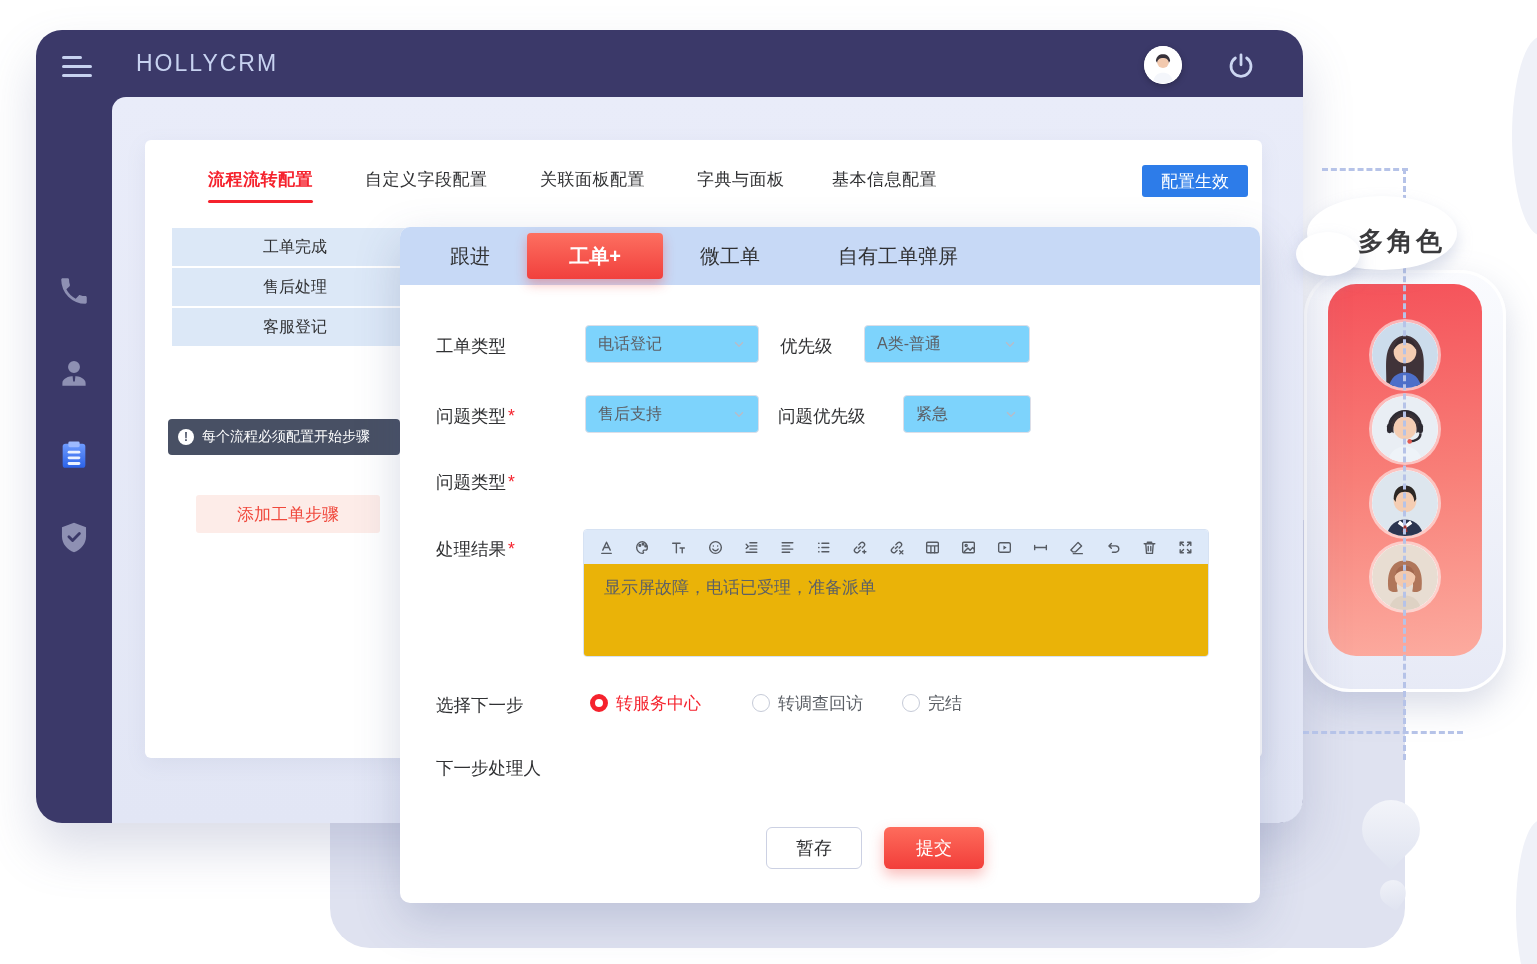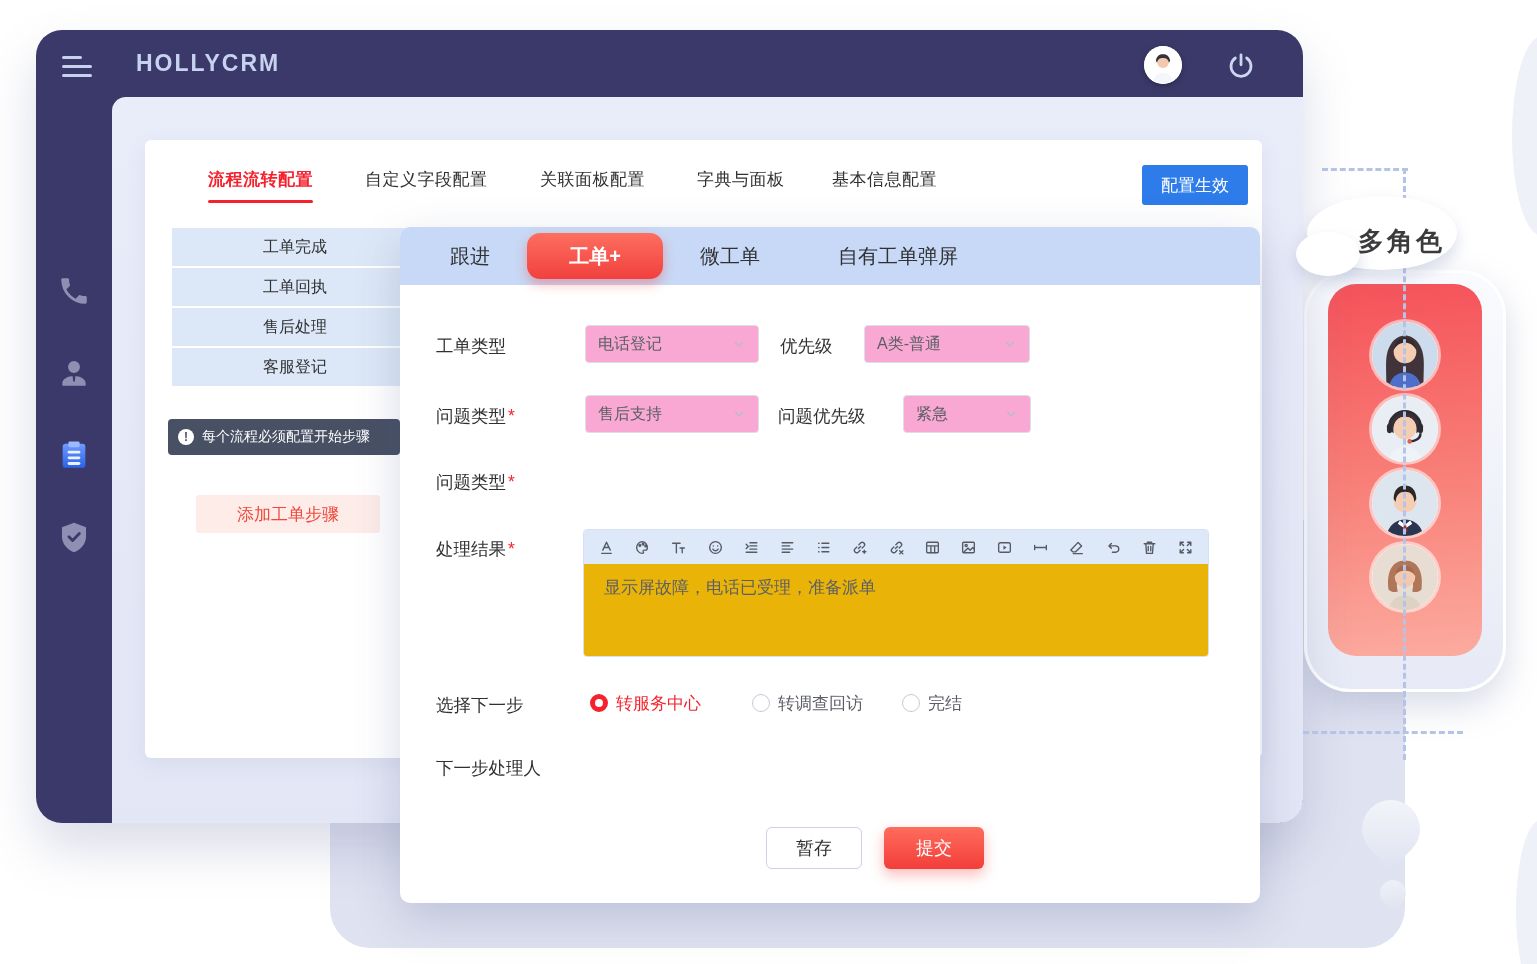--- a/index.html
+++ b/index.html
@@ -44,40 +44,40 @@
   .app-window { position:absolute; left:36px; top:30px; width:1267px; height:793px; z-index:5;
     background:#3b3969; border-radius:26px; box-shadow:0 26px 50px rgba(90,100,150,.22); }
   .content-area { position:absolute; left:76px; top:67px; right:0; bottom:0;
     border-radius:14px 0 24px 0; background:linear-gradient(180deg,#e9ecf9,#e2e6f5); }
 
   .hamburger { position:absolute; left:26px; top:26px; width:32px; cursor:pointer; }
   .hamburger span { display:block; height:3px; border-radius:2px; background:#c7d2f0; margin-bottom:6px; }
   .hamburger span:nth-child(1){ width:20px; }
   .hamburger span:nth-child(2){ width:30px; }
   .hamburger span:nth-child(3){ width:30px; }
-  .brand { position:absolute; left:100px; top:20px; font-size:23px; font-weight:bold;
+  .brand { position:absolute; left:100px; top:20px; font-size:23px; font-weight:normal;
     color:#c7d2f0; letter-spacing:2px; }
   .top-avatar { position:absolute; left:1108px; top:16px; width:38px; height:38px; border-radius:50%;
     overflow:hidden; background:#fff; box-shadow:0 2px 6px rgba(0,0,0,.25); }
   .top-avatar svg { display:block; width:100%; height:100%; }
   .power-btn { position:absolute; left:1190px; top:21px; width:30px; height:30px; }
   .power-btn svg { width:30px; height:30px; }
 
   .side-rail { position:absolute; left:0; top:67px; width:76px; bottom:0; }
   .rail-icon { position:absolute; left:21px; width:34px; height:34px; }
   .rail-icon svg { width:34px; height:34px; }
 
   
   .card { position:absolute; left:109px; top:110px; width:1117px; height:618px; background:#fff;
     border-radius:6px; box-shadow:0 6px 20px rgba(120,130,170,.10); }
   .page-tab { position:absolute; top:28px; font-size:17px; color:#303133; letter-spacing:.5px; cursor:pointer; }
   .page-tab.active { color:#f5222d; font-weight:bold; }
   .page-tab.active::after { content:""; position:absolute; left:0; right:0; bottom:-12px; height:3px;
     background:#f5222d; border-radius:2px; }
-  .apply-btn { position:absolute; left:997px; top:25px; width:106px; height:40px; background:#2d7ce9;
+  .apply-btn { position:absolute; left:997px; top:25px; width:106px; height:32px; background:#2d7ce9;
     border:none; border-radius:3px; color:#fff; font-size:17px; font-family:inherit; cursor:pointer; }
 
   .step-list { position:absolute; left:136px; top:198px; width:246px; z-index:7; }
   .step-item { height:38px; margin-bottom:2px; background:#dce8f7; display:flex; align-items:center;
     justify-content:center; font-size:16px; color:#303133; cursor:pointer; }
   .notice-tip { position:absolute; left:132px; top:389px; width:232px; height:36px; z-index:7;
     background:#485064; border-radius:4px; display:flex; align-items:center; gap:8px; padding:0 10px;
     overflow:hidden; }
   .notice-tip .bang { flex:0 0 16px; width:16px; height:16px; border-radius:50%; background:#fff;
     color:#485064; font-size:12px; font-weight:bold; display:flex; align-items:center; justify-content:center; }
@@ -89,28 +89,28 @@
   
   .modal { position:absolute; left:400px; top:227px; width:860px; height:676px; z-index:10;
     background:#fff; border-radius:10px; box-shadow:0 16px 46px rgba(70,80,130,.22); }
   .modal-tabbar { position:absolute; left:0; top:0; width:100%; height:58px; background:#c7d9f6;
     border-radius:10px 10px 0 0; }
   .mtab { position:absolute; top:0; height:58px; display:flex; align-items:center; font-size:20px;
     color:#303133; cursor:pointer; }
   .mtab.t0 { left:50px; }
   .mtab.t2 { left:300px; }
   .mtab.t3 { left:438px; }
-  .mtab-pill { position:absolute; left:127px; top:6px; width:136px; height:46px; border-radius:13px;
+  .mtab-pill { position:absolute; left:127px; top:6px; width:136px; height:46px; border-radius:4px;
     background:linear-gradient(180deg,#fd6f60,#f1403d); color:#fff; font-size:20px; font-weight:bold;
     display:flex; align-items:center; justify-content:center; box-shadow:0 5px 12px rgba(241,64,61,.38);
     cursor:pointer; }
 
   .f-label { position:absolute; left:36px; font-size:17.5px; color:#303133; }
   .f-label .req { color:#f5222d; margin-left:2px; }
-  .sel { position:absolute; height:38px; border:1px solid #dcdee8; border-radius:4px; background:#f9a8d4;
+  .sel { position:absolute; height:38px; border:1px solid #dcdee8; border-radius:4px; background:#7dd3fc;
     display:flex; align-items:center; padding:0 12px; font-size:16px; color:#5c6066; cursor:pointer; }
   .sel .chev { margin-left:auto; width:14px; height:14px; }
   .sel .chev svg { display:block; width:14px; height:14px; }
   .f-input { position:absolute; height:38px; border:1px solid #dcdee8; border-radius:4px; background:#fff;
     padding:0 16px; font-size:16px; color:#5c6066; font-family:inherit; }
 
   .editor { position:absolute; left:183px; top:302px; width:626px; border:1px solid #d6e2f3;
     border-radius:4px; overflow:hidden; }
   .editor-toolbar { height:34px; background:#dde9f9; display:flex; align-items:center;
     justify-content:space-between; padding:0 14px; }
@@ -252,21 +252,20 @@
       <span class="page-tab active" style="left:63px">流程流转配置</span>
       <span class="page-tab" style="left:220px">自定义字段配置</span>
       <span class="page-tab" style="left:395px">关联面板配置</span>
       <span class="page-tab" style="left:552px">字典与面板</span>
       <span class="page-tab" style="left:687px">基本信息配置</span>
       <button class="apply-btn">配置生效</button>
     </div>
 
     <div class="step-list">
       <div class="step-item">工单完成</div>
-      <div class="step-item">工单回执</div>
       <div class="step-item">售后处理</div>
       <div class="step-item">客服登记</div>
     </div>
     <div class="notice-tip">
       <span class="bang">!</span>
       <span class="txt">每个流程必须配置开始步骤</span>
     </div>
     <button class="add-step-btn">添加工单步骤</button>
   </div>
 

